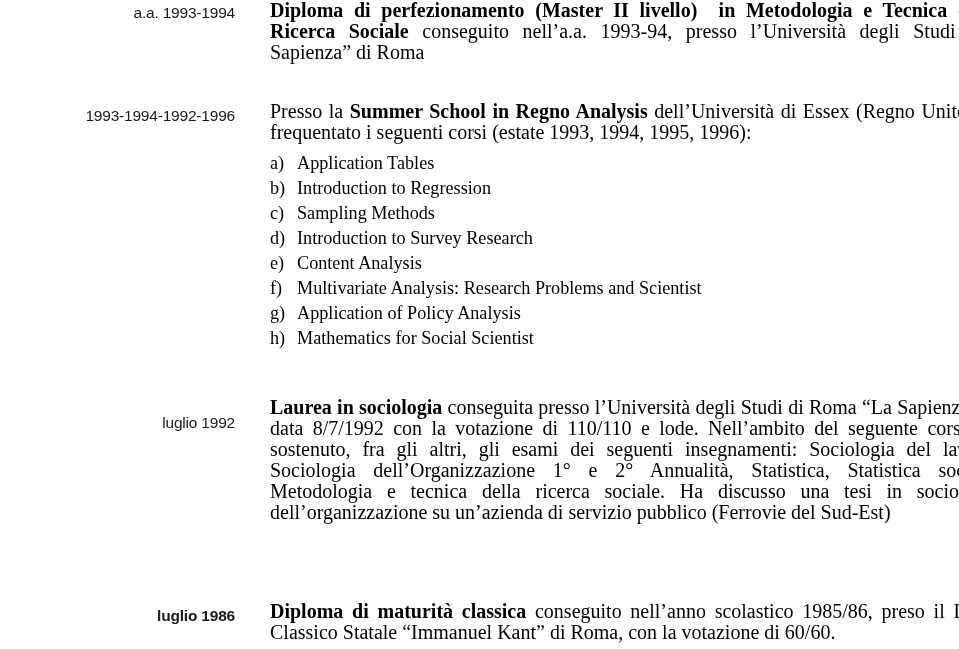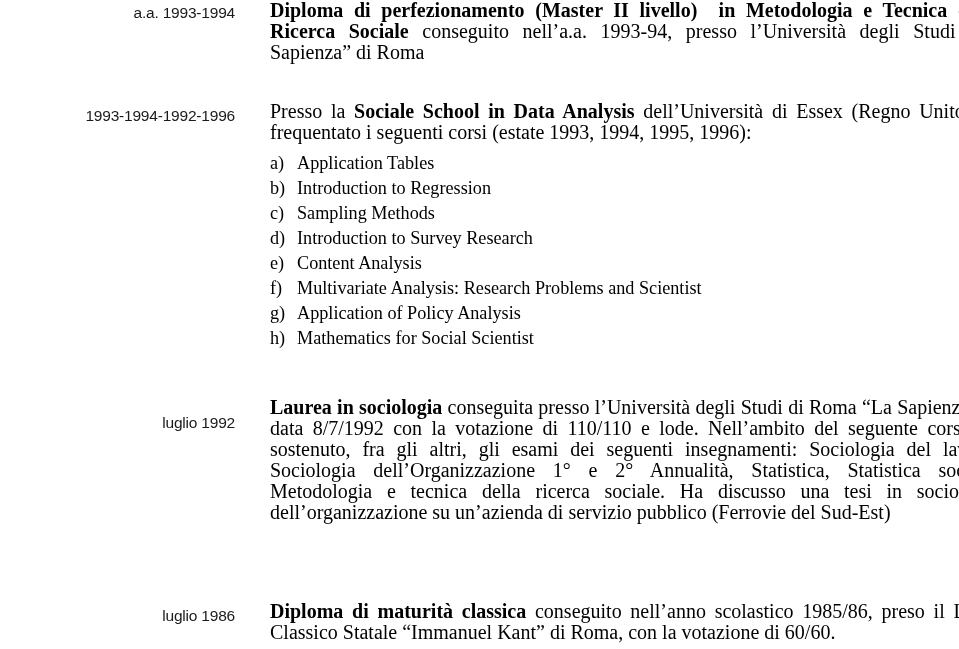--- a/index.html
+++ b/index.html
@@ -80,36 +80,36 @@
   #entry-postgrad .entry-date  { top: 4px; }
   #entry-postgrad .entry-body  { top: 0px; }
 
   #entry-summer .entry-date    { top: 107px; }
   #entry-summer .entry-body    { top: 101px; }
   #entry-summer .course-list   { top: 151px; }
 
   #entry-laurea .entry-date    { top: 414px; }
   #entry-laurea .entry-body    { top: 397px; }
 
-  #entry-maturita .entry-date  { top: 607px; }
+  #entry-maturita .entry-date  { top: 607px; font-weight: bold; }
   #entry-maturita .entry-body  { top: 601px; }
 </style>
 </head>
 <body>
 
 <div id="page">
 
   <div class="entry" id="entry-postgrad">
     <div class="entry-date">a.a. 1993-1994</div>
     <div class="entry-body"><b>Diploma di perfezionamento (Master II livello)</b>&nbsp; <b>in Metodologia e Tecnica della Ricerca Sociale</b> conseguito nell’a.a. 1993-94, presso l’Università degli Studi “La Sapienza” di Roma</div>
   </div>
 
   <div class="entry" id="entry-summer">
     <div class="entry-date">1993-1994-1992-1996</div>
-    <div class="entry-body">Presso la <b>Sociale School in Data Analysis</b> dell’Università di Essex (Regno Unito) ha frequentato i seguenti corsi (estate 1993, 1994, 1995, 1996):</div>
+    <div class="entry-body">Presso la <b>Summer School in Regno Analysis</b> dell’Università di Essex (Regno Unito) ha frequentato i seguenti corsi (estate 1993, 1994, 1995, 1996):</div>
     <ul class="course-list" id="course-list">
         <li>
           <span class="course-marker">a)</span>
           <span class="course-text">Application Tables</span>
         </li>
         <li>
           <span class="course-marker">b)</span>
           <span class="course-text">Introduction to Regression</span>
         </li>
         <li>

